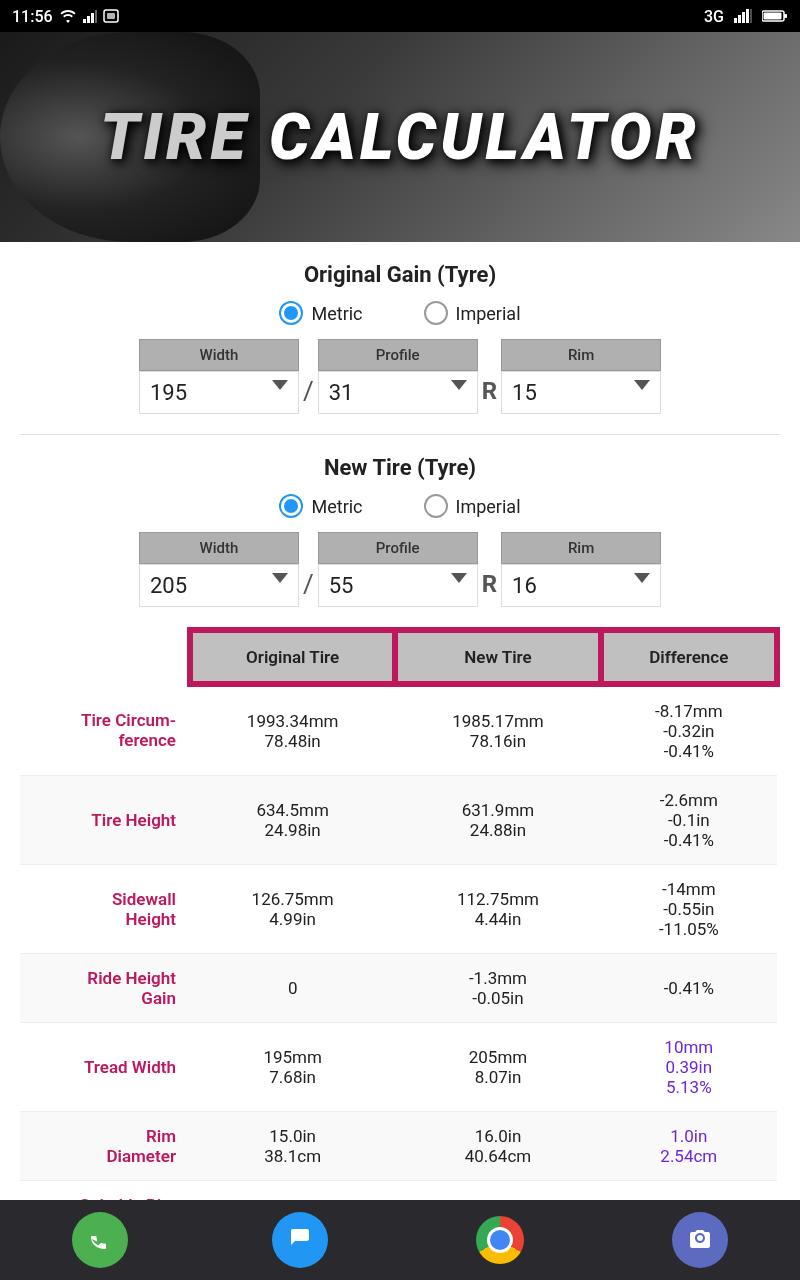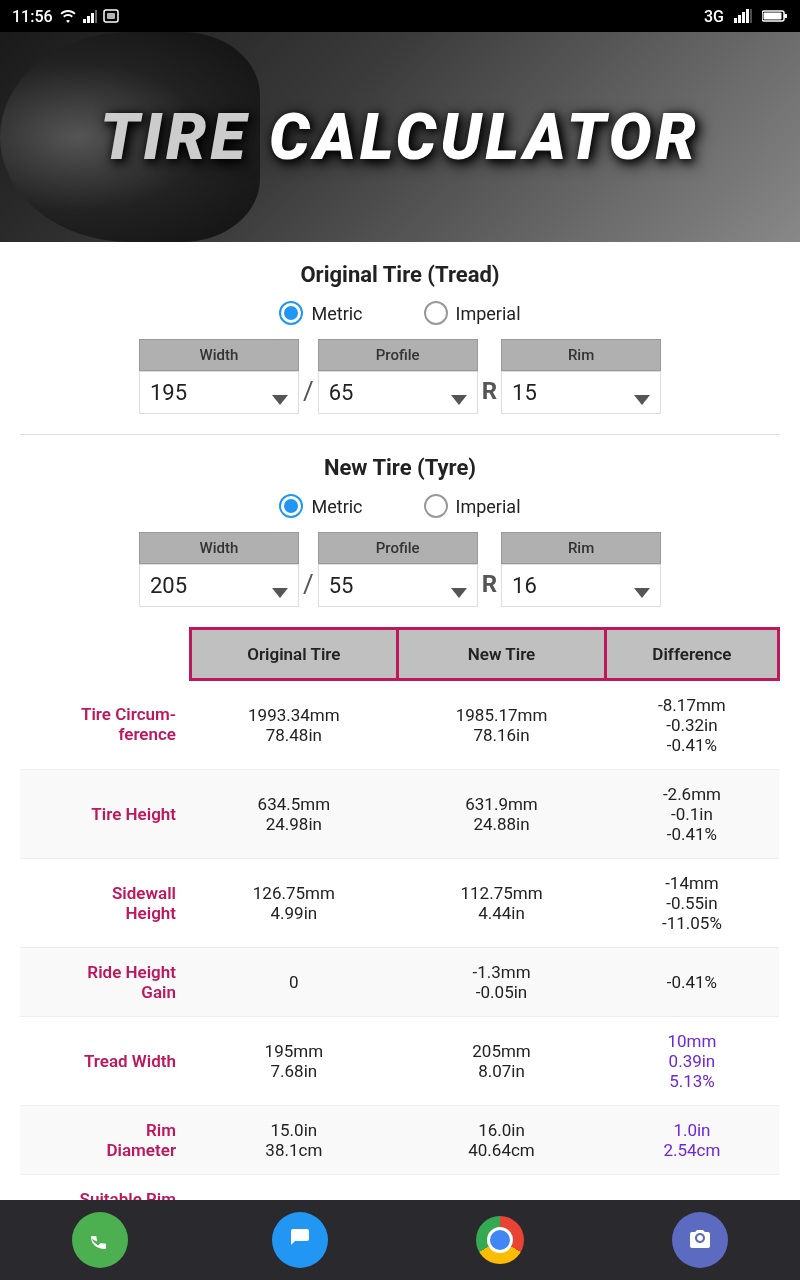--- a/index.html
+++ b/index.html
@@ -133,21 +133,21 @@
       color: #333;
       font-size: 15px;
       font-weight: 500;
       padding: 6px 0;
       width: 160px;
       text-align: center;
       border: 1px solid #999;
     }
     .selector-value {
       display: flex;
-      align-items: flex-end;
+      align-items: flex-start;
       width: 160px;
       padding: 8px 10px;
       font-size: 22px;
       font-weight: 400;
       color: #222;
       border: 1px solid #ddd;
       background: #fff;
       justify-content: space-between;
     }
     .dropdown-arrow {
@@ -184,21 +184,21 @@
       border-collapse: collapse;
       margin-top: 10px;
     }
     .results-table th {
       background: #c0c0c0;
       font-size: 17px;
       font-weight: 600;
       color: #222;
       padding: 14px 8px;
       text-align: center;
-      border: 3px solid #be185d;
+      border: 6px solid #be185d;
     }
     .results-table td {
       padding: 14px 10px;
       font-size: 17px;
       color: #222;
       text-align: center;
       border-bottom: 1px solid #eee;
       vertical-align: middle;
     }
     .results-table td.row-label {
@@ -307,21 +307,21 @@
 
 <div class="header-banner">
   <div class="header-title">
     <span class="tire-part">Tire</span> Calculator
   </div>
 </div>
 
 <div class="main-content">
 
   <div>
-    <div class="section-title">Original Tire (Tread)</div>
+    <div class="section-title">Original Gain (Tyre)</div>
     <div class="radio-group">
       <label class="radio-label">
         <div class="radio-circle selected"></div>
         <span>Metric</span>
       </label>
       <label class="radio-label">
         <div class="radio-circle"></div>
         <span>Imperial</span>
       </label>
     </div>
@@ -330,21 +330,21 @@
         <div class="selector-label">Width</div>
         <div class="selector-value">
           <span>195</span>
           <span class="dropdown-arrow"></span>
         </div>
       </div>
       <div class="separator">/</div>
       <div class="selector-group">
         <div class="selector-label">Profile</div>
         <div class="selector-value">
-          <span>65</span>
+          <span>31</span>
           <span class="dropdown-arrow"></span>
         </div>
       </div>
       <div class="r-label">R</div>
       <div class="selector-group">
         <div class="selector-label">Rim</div>
         <div class="selector-value">
           <span>15</span>
           <span class="dropdown-arrow"></span>
         </div>

